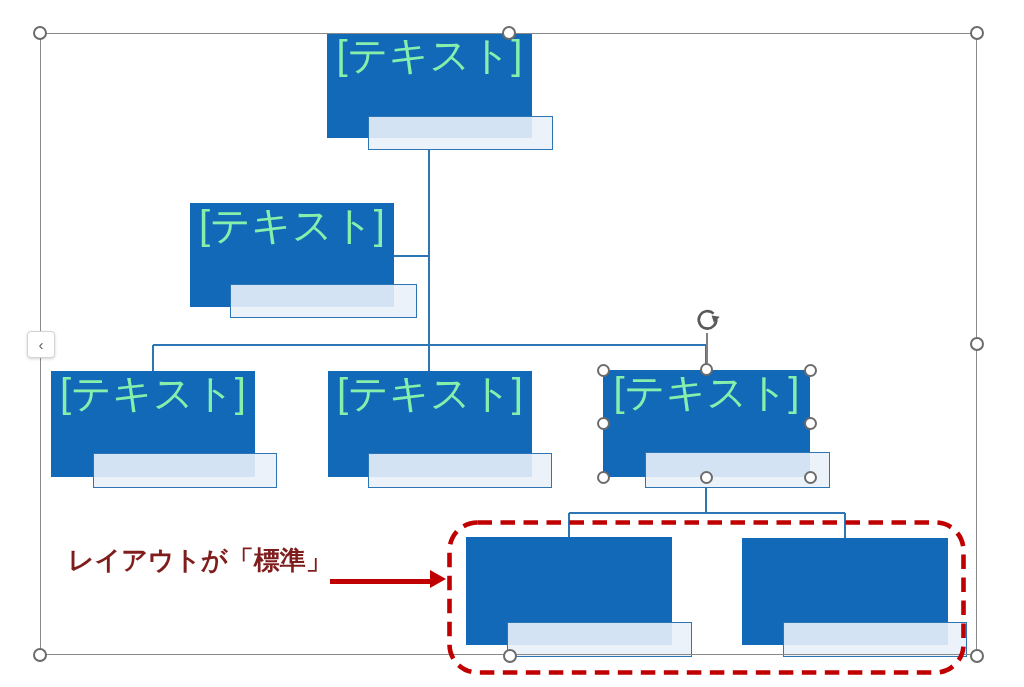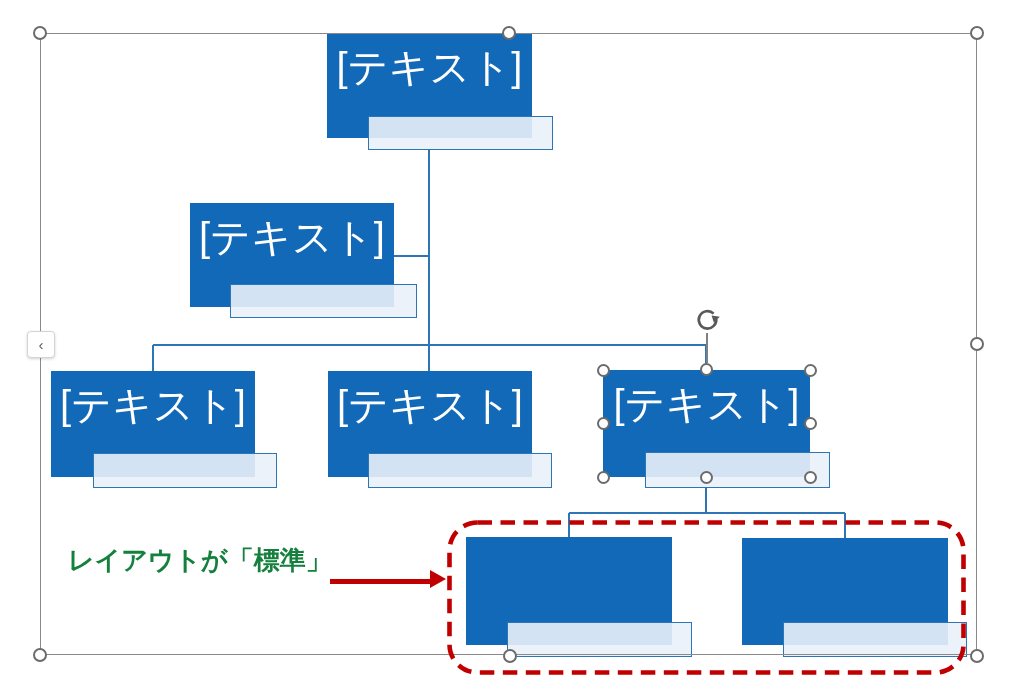--- a/index.html
+++ b/index.html
@@ -1,39 +1,39 @@
 <!DOCTYPE html>
 <html><head>
 <meta charset="utf-8">
 <style>
   html,body{margin:0;padding:0;background:#fff;}
   .screen{position:relative;width:1024px;height:687px;background:#ffffff;overflow:hidden;
           font-family:"Liberation Sans","DejaVu Sans",sans-serif;}
   
   .conn{position:absolute;background:#2E75B6;}
   
-  .shape{position:absolute;background:#1269B8;color:#ffffff;display:flex;
-         justify-content:center;align-items:flex-start;padding-top:12px;box-sizing:border-box;
+  .shape{position:absolute;background:#1269B8;color:#86efac;display:flex;
+         justify-content:center;align-items:flex-start;box-sizing:border-box;
          font-size:40px;letter-spacing:0px;white-space:nowrap;line-height:1.1;}
   .subshape{position:absolute;background:rgba(233,241,249,0.9);border:1.6px solid #2E75B6;box-sizing:border-box;}
   
   .frame{position:absolute;left:40px;top:33px;width:937px;height:622px;
          border:1.4px solid #8A8A8A;box-sizing:border-box;pointer-events:none;}
   .handle{position:absolute;width:14px;height:14px;border:2.4px solid #6B6B6B;border-radius:50%;
           background:#fff;box-sizing:border-box;}
   .sel-handle{position:absolute;width:13px;height:13px;border:2.3px solid #6B6B6B;border-radius:50%;
           background:#fff;box-sizing:border-box;}
   .rotate-stem{position:absolute;left:706px;top:333px;width:1.6px;height:30px;background:#808080;}
   .rotate-wrap{position:absolute;left:694px;top:307px;width:26px;height:26px;}
   
   .pane-toggle{position:absolute;left:27px;top:331px;width:26px;height:25px;background:#fff;
          border:1px solid #D4D4D4;border-radius:4px;box-shadow:0 1px 3px rgba(0,0,0,0.18);
          display:flex;align-items:center;justify-content:center;color:#595959;font-size:15px;line-height:1;}
   
-  .anno-text{position:absolute;left:68px;top:545px;color:#15803d;font-weight:bold;
+  .anno-text{position:absolute;left:68px;top:545px;color:#7f1d1d;font-weight:bold;
          font-size:26px;line-height:31px;white-space:nowrap;}
   .anno-arrow-line{position:absolute;left:330px;top:579px;width:102px;height:4.6px;background:#C00000;}
   .anno-arrow-head{position:absolute;left:430px;top:570px;width:0;height:0;
          border-left:16px solid #C00000;border-top:9px solid transparent;border-bottom:9px solid transparent;}
   .dash-wrap{position:absolute;left:440px;top:512px;width:536px;height:172px;}
 </style>
 </head>
 <body>
 
 <div class="screen">

